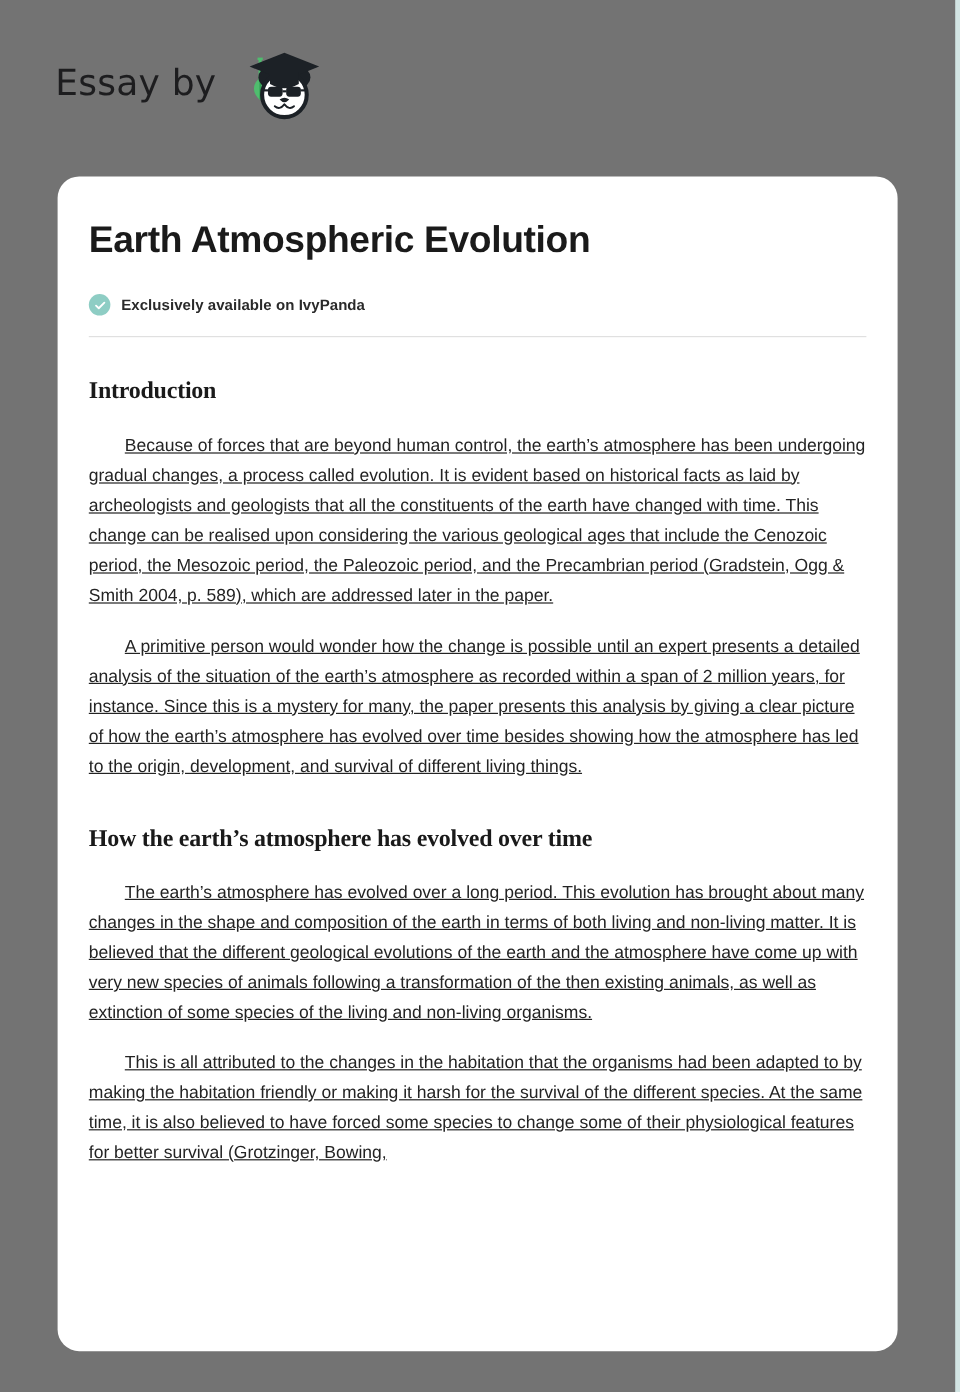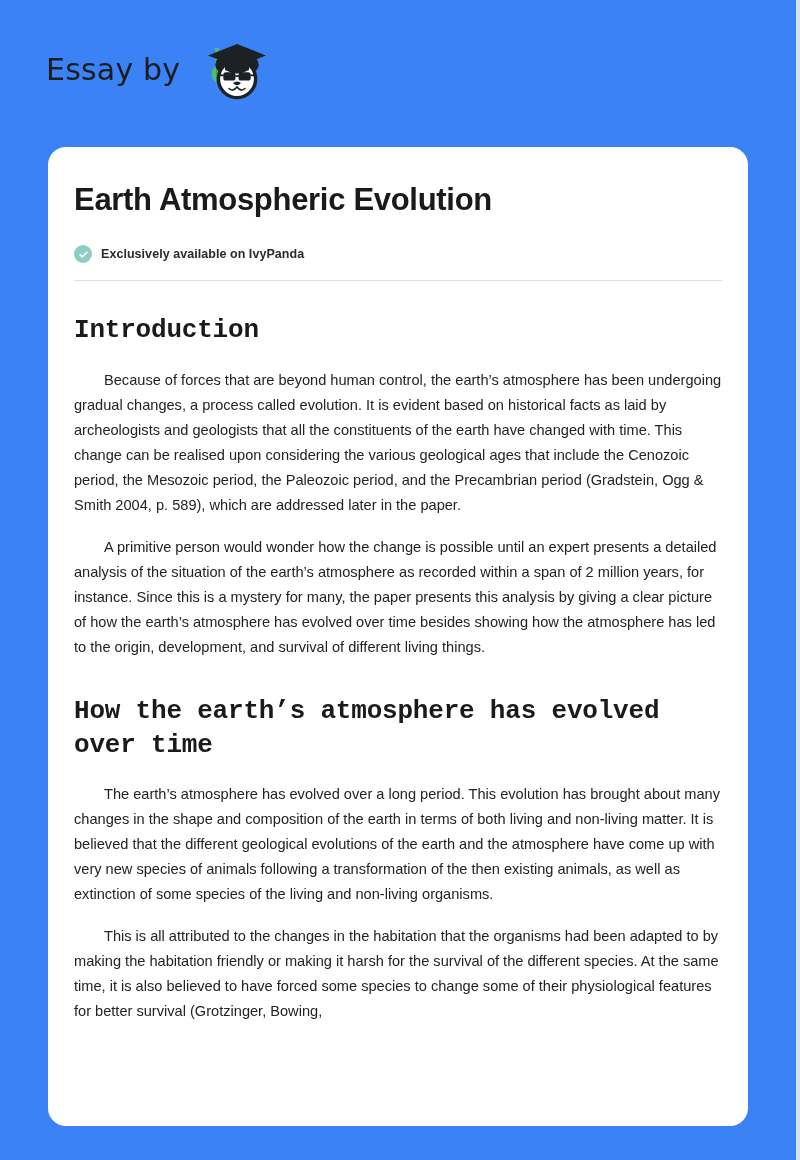--- a/index.html
+++ b/index.html
@@ -11,21 +11,21 @@
     width: 800px;
     height: 1160px;
     background: #d3e5e4;
     font-family: "Liberation Sans", sans-serif;
     overflow: hidden;
   }
   .page {
     position: relative;
     width: 796px;
     height: 1160px;
-    background: #3b82f6;
+    background: #737373;
   }
 
   
   .site-header {
     position: absolute;
     left: 46px;
     top: 38px;
     display: flex;
     align-items: center;
     height: 64px;
@@ -120,40 +120,41 @@
   }
 
   .divider {
     height: 1px;
     background: #e0e0e0;
     margin: 17px 0 0 0;
     border: 0;
   }
 
   .section-h2 {
-    font-family: Liberation Mono, monospace;
-    font-size: 26px;
+    font-family: Liberation Serif, serif;
+    font-size: 20px;
     font-weight: 700;
     color: #1a1a1a;
     margin: 32px 0 0 0;
     line-height: 1.32;
     letter-spacing: -0.2px;
   }
   .section-h2.tight {
     margin-top: 34px;
   }
 
   .body-p {
     font-family: "Liberation Sans", sans-serif;
     font-size: 14.6px;
     color: #232323;
     line-height: 25px;
     margin: 17px 0 0 0;
     text-indent: 30px;
     text-align: left;
+    text-decoration: underline;
   }
   .body-p.first {
     margin-top: 20px;
   }
 </style>
 </head>
 <body>
 
 <div class="page">
 

